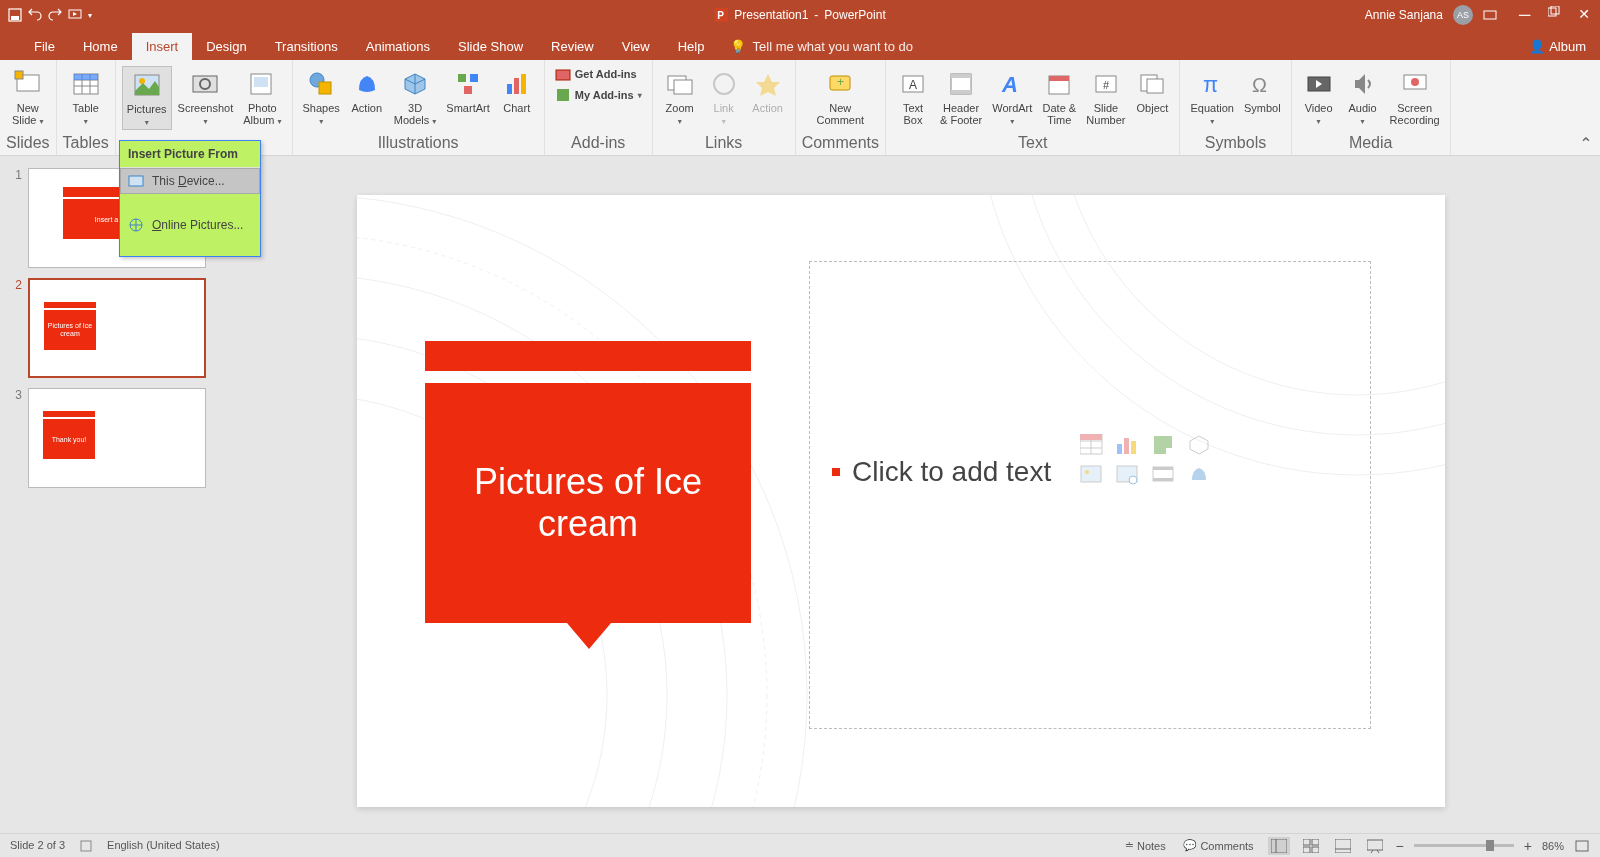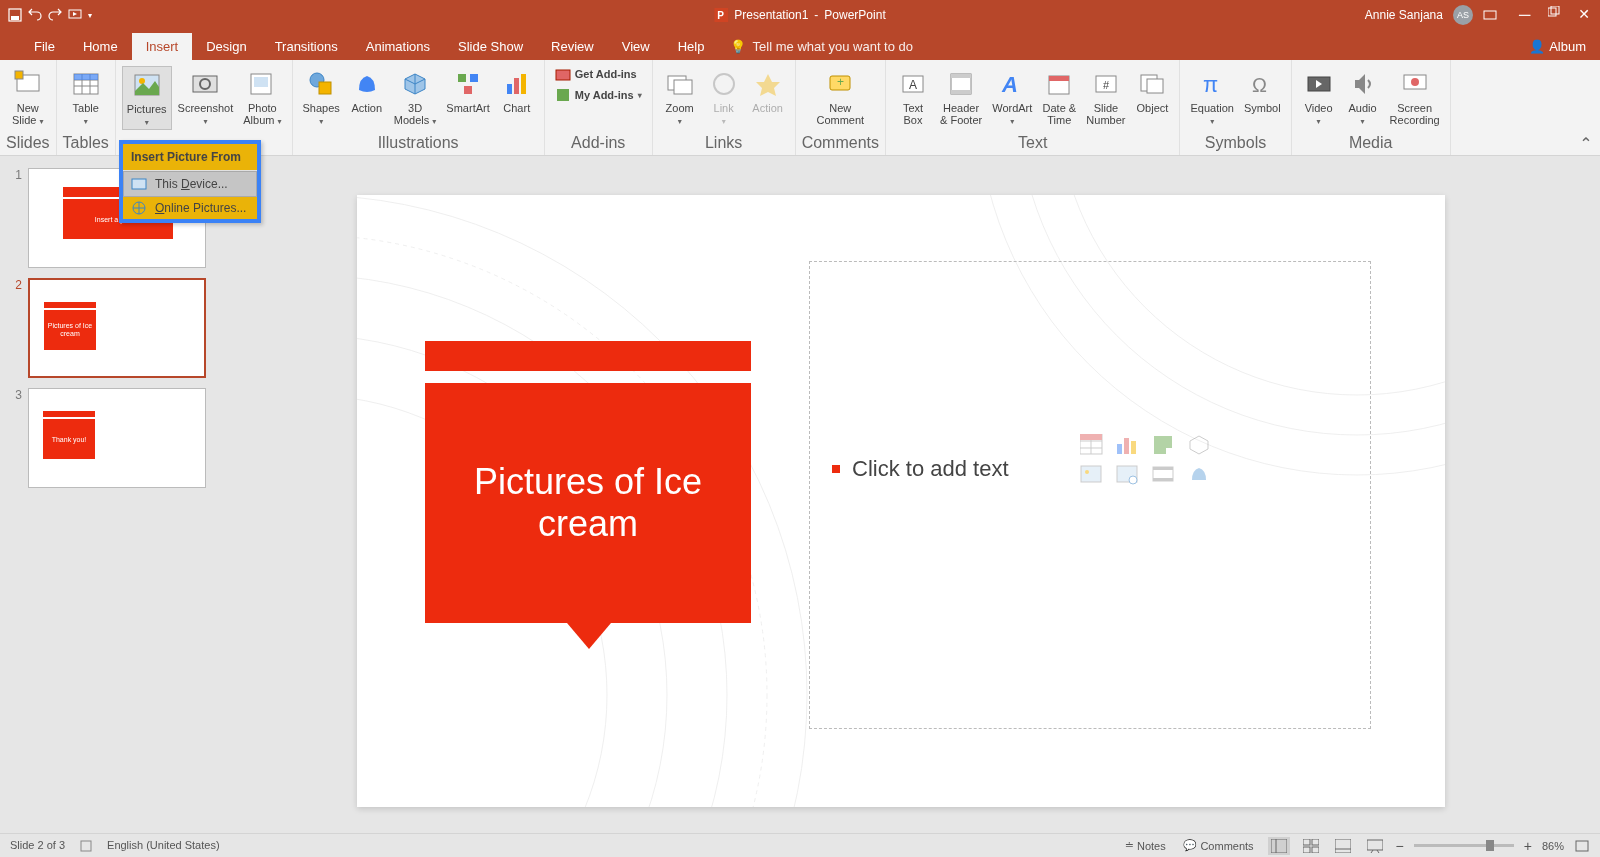--- a/index.html
+++ b/index.html
@@ -24,43 +24,43 @@
 .ribbon-buttons { display: flex; gap: 2px; flex: 1; align-items: flex-start; padding-top: 4px; }
 .ribbon-btn { display: flex; flex-direction: column; align-items: center; justify-content: flex-start; padding: 2px 4px; font-size: 11px; color: #444; cursor: pointer; min-width: 42px; text-align: center; gap: 2px; }
 .ribbon-btn-icon { width: 32px; height: 32px; display: flex; align-items: center; justify-content: center; }
 .ribbon-btn-icon.sm { width: 16px; height: 16px; }
 .ribbon-group-label { font-size: 16px; color: #666; padding: 2px 0 3px 0; }
 .ribbon-stack { display: flex; flex-direction: column; gap: 1px; padding-top: 2px; }
 .ribbon-stack-item { display: flex; align-items: center; gap: 4px; font-size: 11px; color: #444; padding: 2px 4px; font-weight: bold; }
 .dropdown-arrow { font-size: 8px; color: #666; }
 .ribbon-collapse { position: absolute; right: 4px; bottom: 2px; width: 20px; height: 20px; display: flex; align-items: center; justify-content: center; color: #666; cursor: pointer; }
 
-.pictures-dropdown { position: absolute; left: 119px; top: 140px; width: 142px; background: #eab308; border: 4px solid #3b82f6; box-shadow: 2px 2px 4px rgba(0,0,0,0.2); font-size: 12px; z-index: 100; }
+.pictures-dropdown { position: absolute; left: 119px; top: 140px; width: 142px; background: #bef264; border: 1px solid #3b82f6; box-shadow: 2px 2px 4px rgba(0,0,0,0.2); font-size: 12px; z-index: 100; }
 .dropdown-header { padding: 6px 8px; font-weight: bold; color: #444; border-bottom: 1px solid #e1e1e1; }
-.dropdown-item { display: flex; align-items: center; gap: 8px; padding: 3px 8px; cursor: pointer; color: #444; }
+.dropdown-item { display: flex; align-items: center; gap: 8px; padding: 23px 8px; cursor: pointer; color: #444; }
 .dropdown-item.hover { background: #c5c5c5; border: 1px solid #a9a9a9; padding: 4px 7px; }
 .dropdown-item-icon { width: 16px; height: 16px; display: inline-flex; align-items: center; justify-content: center; }
 
 .workspace { display: flex; height: 690px; }
 .slide-panel { width: 220px; background: #e6e6e6; overflow-y: auto; padding-top: 10px; }
 .slide-thumb-row { display: flex; padding: 2px 8px 8px 8px; }
 .slide-num { width: 20px; text-align: right; padding-right: 6px; font-size: 12px; color: #7a7a7a; }
 .slide-thumb { width: 178px; height: 100px; background: white; border: 1px solid #bbb; position: relative; overflow: hidden; }
 .slide-thumb.selected { border: 2px solid #b7472a; }
 .slide-num.selected { color: #b7472a; }
 .thumb-redbox { position: absolute; background: #ed2b0e; color: white; font-size: 7px; display: flex; align-items: center; justify-content: center; text-align: center; }
 .thumb-redbox-top { position: absolute; background: #ed2b0e; }
 
 .canvas-area { flex: 1; background: #e6e6e6; position: relative; display: flex; align-items: center; justify-content: center; }
 .slide-canvas { width: 1088px; height: 612px; background: white; box-shadow: 0 2px 6px rgba(0,0,0,0.15); position: relative; overflow: hidden; }
 .red-title-top { position: absolute; left: 68px; top: 146px; width: 326px; height: 30px; background: #ed2b0e; }
 .red-title-box { position: absolute; left: 68px; top: 188px; width: 326px; height: 240px; background: #ed2b0e; color: white; display: flex; align-items: center; justify-content: center; font-size: 36px; font-weight: 300; text-align: center; padding: 10px; }
 .red-pointer { position: absolute; left: 210px; top: 428px; width: 0; height: 0; border-left: 22px solid transparent; border-right: 22px solid transparent; border-top: 26px solid #ed2b0e; }
 .content-placeholder { position: absolute; left: 452px; top: 66px; width: 562px; height: 468px; border: 1px dashed #bbb; padding: 18px; }
-.content-text { display: flex; align-items: center; gap: 12px; font-size: 22px; color: #444; position: absolute; top: 194px; left: 22px; }
+.content-text { display: flex; align-items: center; gap: 12px; font-size: 28px; color: #444; position: absolute; top: 194px; left: 22px; }
 .content-bullet { width: 8px; height: 8px; background: #ed2b0e; }
 .content-icons { position: absolute; top: 172px; left: 270px; display: grid; grid-template-columns: repeat(4, 28px); gap: 8px; }
 .content-icon { width: 24px; height: 22px; opacity: 0.5; }
 .watermark { position: absolute; bottom: 30px; left: 50%; transform: translateX(-50%); font-size: 22px; color: #333; }
 .circles-bg { position: absolute; inset: 0; pointer-events: none; opacity: 0.4; }
 
 .scrollbar-v { width: 18px; background: #e6e6e6; }
 
 .statusbar { height: 24px; background: #e6e6e6; border-top: 1px solid #d4d4d4; display: flex; align-items: center; font-size: 11px; color: #555; padding: 0 10px; position: absolute; bottom: 0; left: 0; right: 0; }
 .statusbar-left { display: flex; gap: 14px; align-items: flex-start; }

